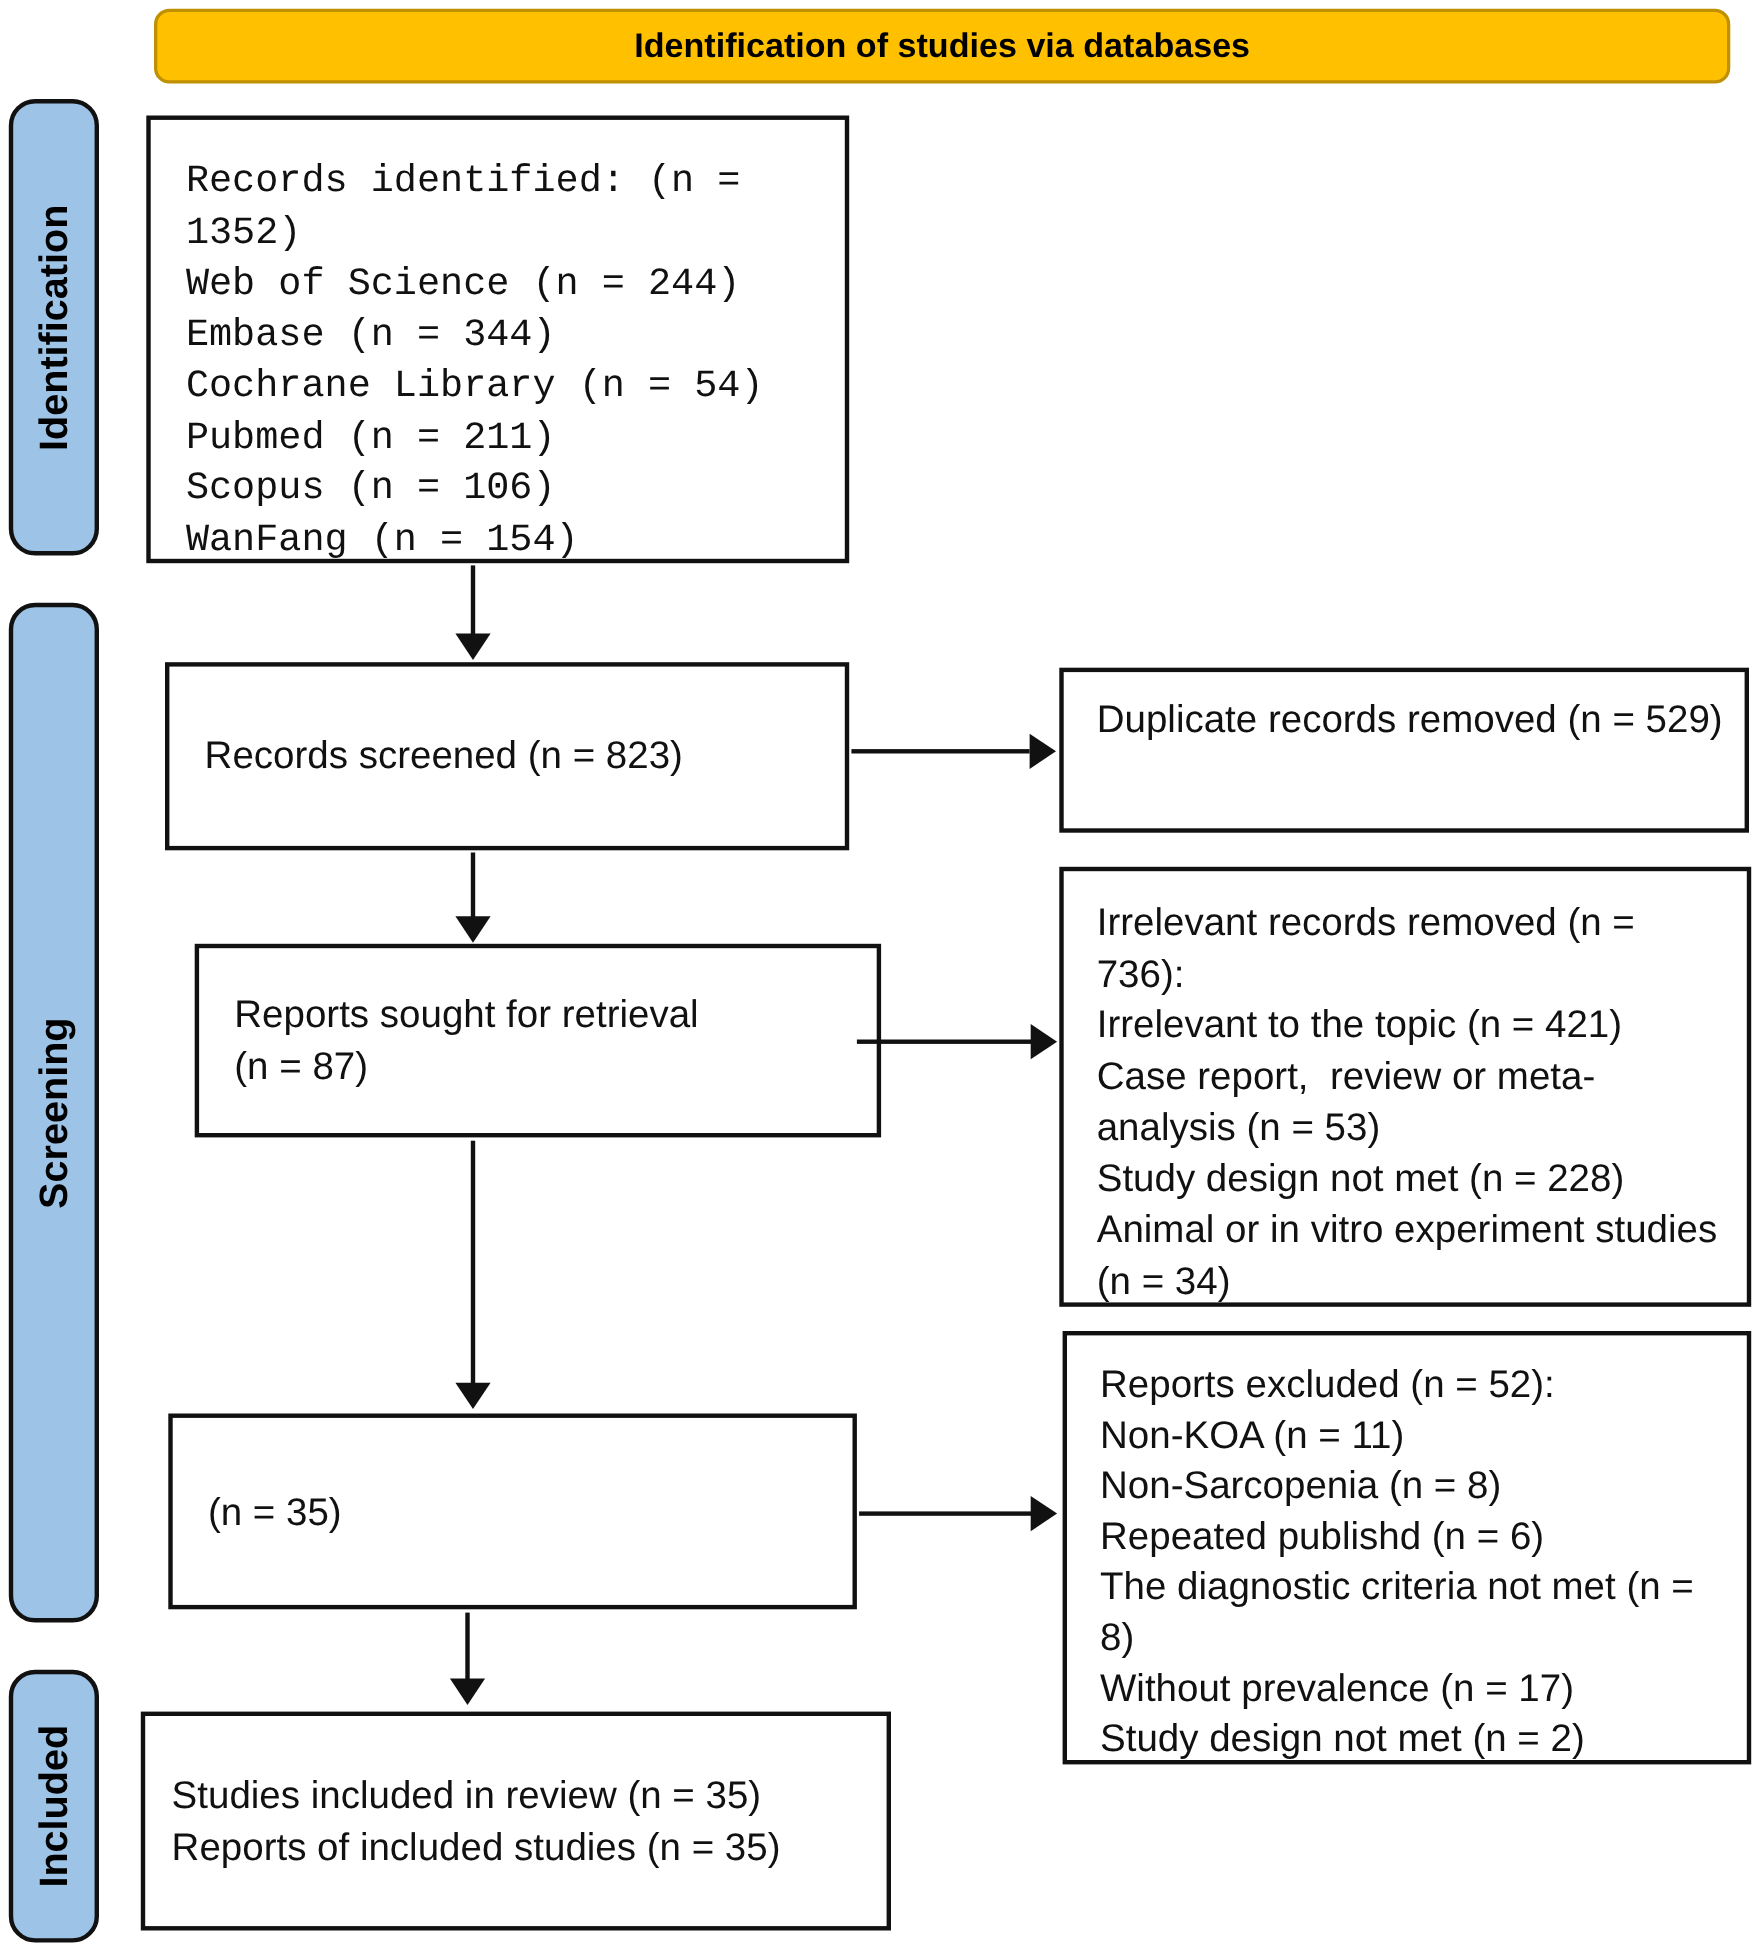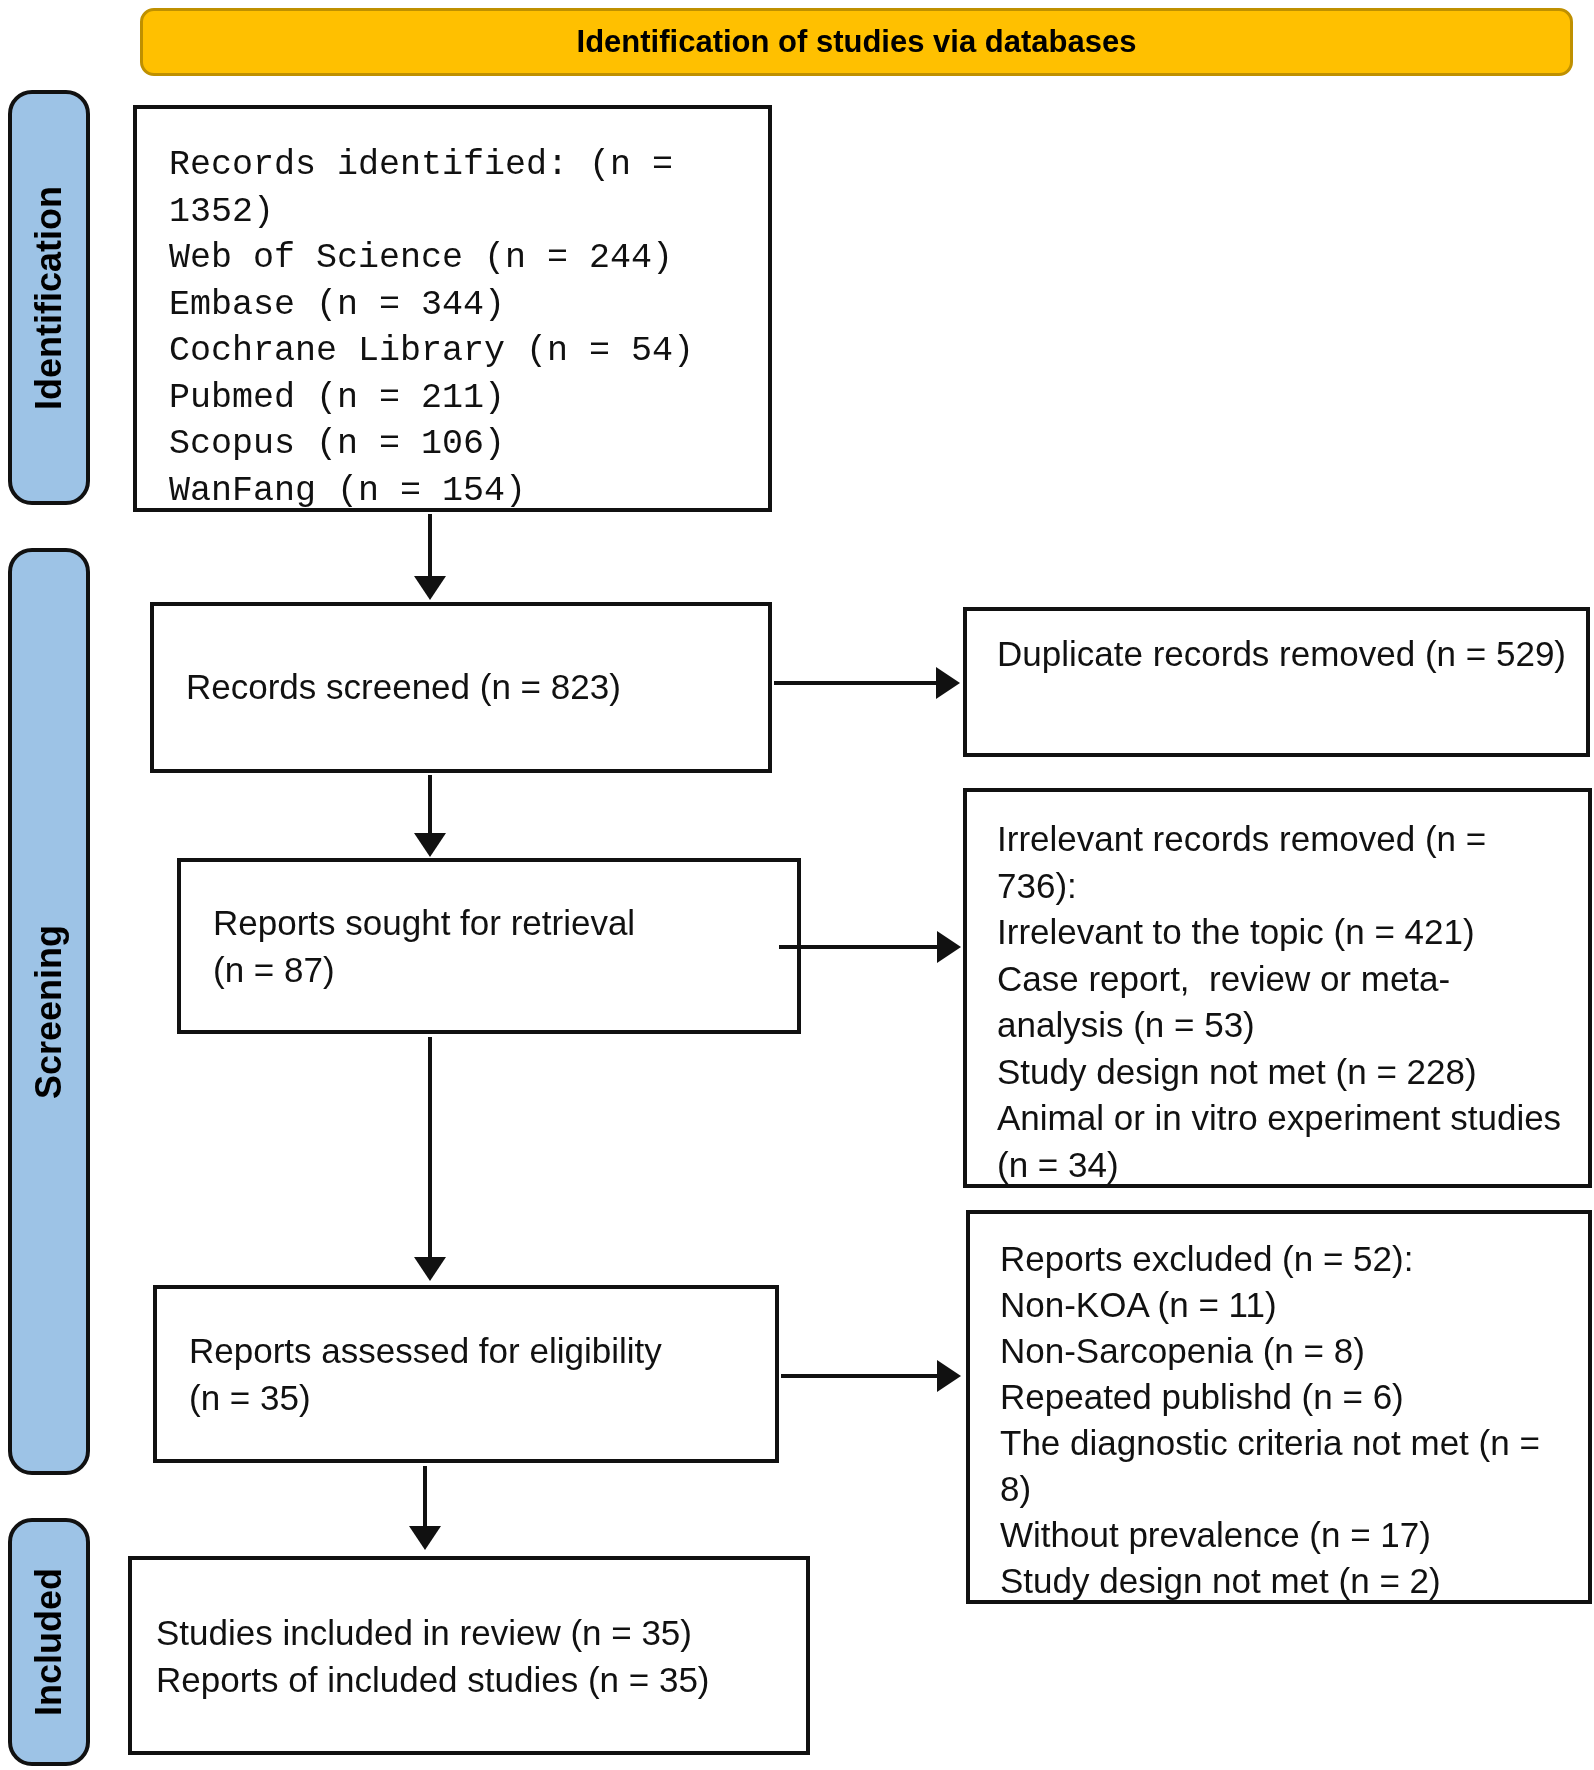--- a/index.html
+++ b/index.html
@@ -109,21 +109,20 @@
     <div class="line">Irrelevant to the topic (n = 421)</div>
     <div class="line">Case report,  review or meta-analysis (n = 53)</div>
     <div class="line">Study design not met (n = 228)</div>
     <div class="line">Animal or in vitro experiment studies (n = 34)</div>
   </div>
 
   <div class="vline" style="left:428px;top:1037px;height:222px;"></div>
   <div class="tri-down" style="left:414px;top:1257px;"></div>
 
   <div class="box" id="box-reports-assessed">
-    <div class="line">Reports assessed for eligibility</div>
     <div class="line">(n = 35)</div>
   </div>
 
   <div class="hline" style="left:781px;top:1374px;width:158px;"></div>
   <div class="tri-right" style="left:937px;top:1360px;"></div>
 
   <div class="box" id="box-excluded">
     <div class="line">Reports excluded (n = 52):</div>
     <div class="line">Non-KOA (n = 11)</div>
     <div class="line">Non-Sarcopenia (n = 8)</div>

